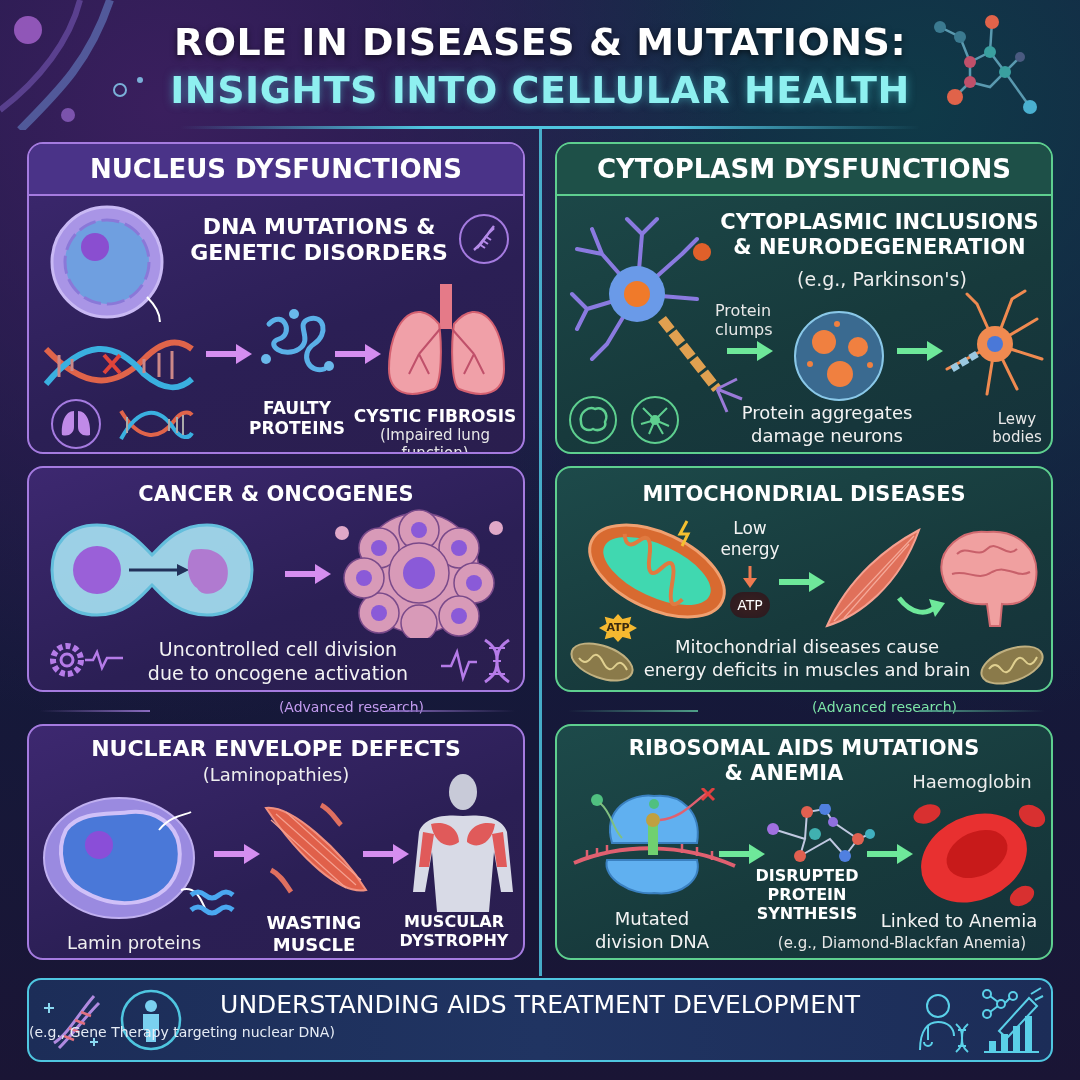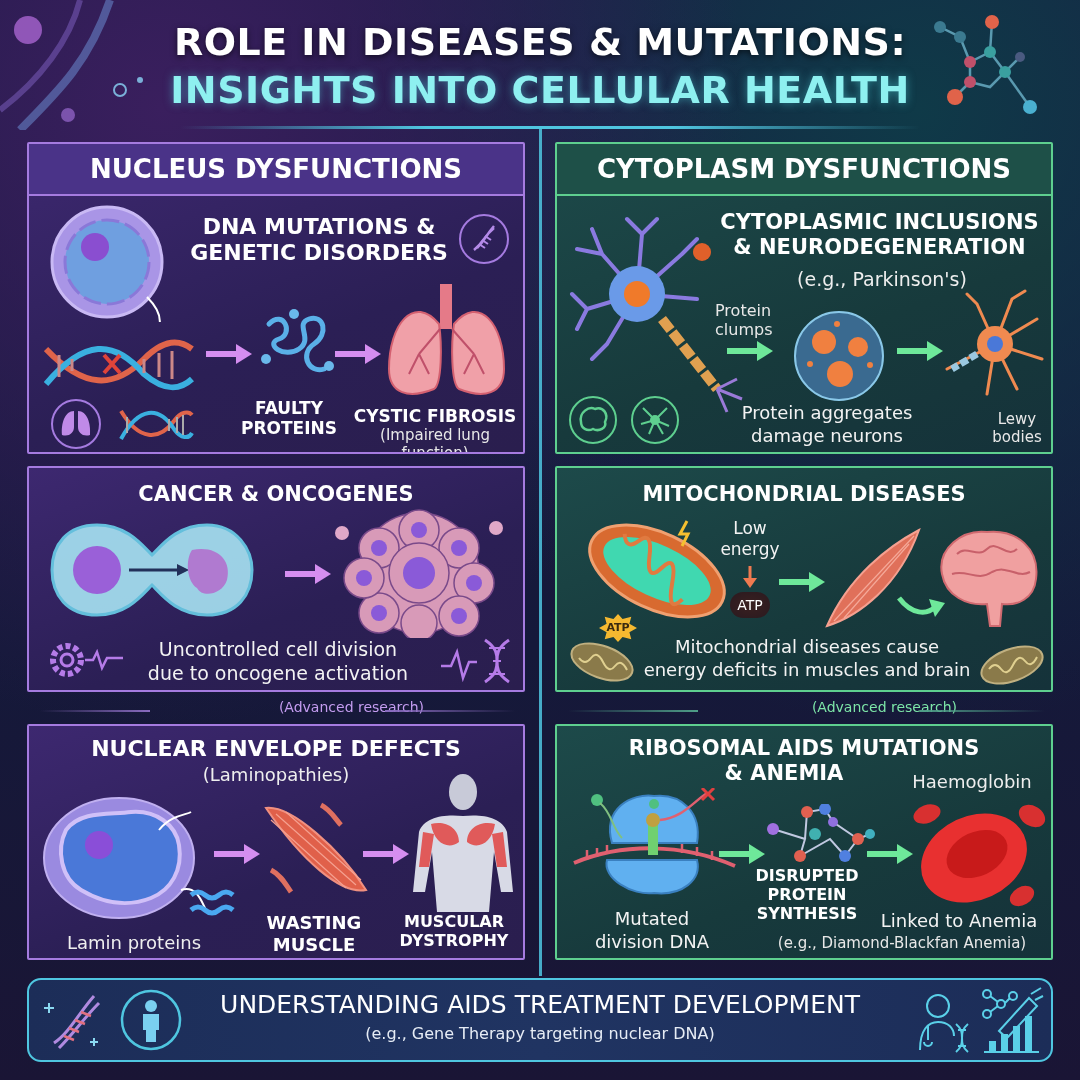--- a/index.html
+++ b/index.html
@@ -6,41 +6,41 @@
 html,body{width:1080px;height:1080px;overflow:hidden}
 body{font-family:"DejaVu Sans","Liberation Sans",sans-serif;color:#fff;
  background:radial-gradient(ellipse at 15% 10%,#3a1f5e 0%,transparent 45%),radial-gradient(ellipse at 85% 10%,#0f3a48 0%,transparent 45%),linear-gradient(180deg,#1a1a44 0%,#15193a 60%,#1a1535 100%);position:relative}
 .title{position:absolute;top:20px;left:0;width:1080px;text-align:center;font-weight:bold;letter-spacing:0.5px}
 .title .l1{font-size:38px;color:#fff;text-shadow:0 2px 6px rgba(0,0,0,.6)}
 .title .l2{font-size:38px;color:#8ef0f0;margin-top:4px;text-shadow:0 0 10px rgba(80,220,230,.5)}
 .hline{position:absolute;top:126px;left:180px;width:740px;height:3px;background:linear-gradient(90deg,transparent,#4fc6e0,#4fc6e0,transparent)}
 .vline{position:absolute;top:126px;left:539px;width:3px;height:850px;background:#4fc6e0;opacity:.85}
 .deco-dna{position:absolute;left:0;top:0;width:200px;height:130px}
 .deco-mol{position:absolute;right:30px;top:12px;width:120px;height:110px}
-.card{position:absolute;border-radius:2px;overflow:hidden}
+.card{position:absolute;border-radius:16px;overflow:hidden}
 .card.p{border:2.5px solid #a57be0;background:linear-gradient(160deg,#3d2870 0%,#2b1f55 60%,#2a1e4e 100%)}
 .card.g{border:2.5px solid #5ecf8f;background:linear-gradient(160deg,#1d4a4a 0%,#173a3c 60%,#15323a 100%)}
 .card .hdr{height:52px;display:flex;align-items:center;justify-content:center;font-weight:bold;font-size:26px;border-bottom:2.5px solid}
 .card.p .hdr{background:#4a3388;border-color:#a57be0}
 .card.g .hdr{background:#1e5048;border-color:#5ecf8f}
 .abs{position:absolute}
 .t-head{font-weight:bold;font-size:21px;text-align:center;line-height:1.2}
 .t-sub{font-size:17px;text-align:center;color:#eee;line-height:1.2}
 .t-body{font-size:19px;text-align:center;line-height:1.25;color:#f3f3f3}
 .t-caps{font-weight:bold;font-size:17px;text-align:center;line-height:1.2}
 .t-small{font-size:15px;text-align:center;line-height:1.2;color:#e8e8e8}
 .adv{position:absolute;font-size:14px;text-align:right;width:300px}
 .adv.p{color:#c49cf0}.adv.g{color:#7de6a8}
 .adv-line{position:absolute;height:2px}
 .adv-line.p{background:linear-gradient(90deg,transparent,#8a6cc0)}
 .adv-line.g{background:linear-gradient(90deg,transparent,#4f9f88)}
 .arrowR{position:absolute;width:46px;height:20px}
 .footer{position:absolute;left:27px;top:978px;width:1026px;height:84px;border:2.5px solid #4fc6e0;border-radius:14px;background:linear-gradient(90deg,#1c2d58,#203462,#1c2d58)}
 .footer .ft1{position:absolute;top:10px;left:0;width:100%;text-align:center;font-weight:normal;font-size:25px}
-.footer .ft2{position:absolute;top:44px;left:0;width:100%;text-align:center;font-size:16px;color:#e6ecf5}
+.footer .ft2{position:absolute;top:44px;left:0;width:100%;text-align:left;font-size:14px;color:#e6ecf5}
 </style>
 </head>
 <body>
 
 <svg class="deco-dna" viewBox="0 0 200 130">
   <path d="M20 130 C60 90,90 60,110 0" stroke="#6a8ad0" stroke-width="8" fill="none" opacity=".55"></path>
   <path d="M0 110 C40 80,70 40,80 0" stroke="#8a6ad0" stroke-width="6" fill="none" opacity=".45"></path>
   <circle cx="28" cy="30" r="14" fill="#b06ad8" opacity=".75"></circle>
   <circle cx="68" cy="115" r="7" fill="#9a6ad0" opacity=".7"></circle>
   <circle cx="120" cy="90" r="6" fill="none" stroke="#7ab0d8" stroke-width="2"></circle>
@@ -136,21 +136,21 @@
     <path d="M2 10 C20 40,40 40,55 20 C62 10,70 10,73 14" stroke="#e0644a" stroke-width="4" fill="none"></path>
     <path d="M2 38 C20 5,40 5,55 28 C62 38,70 38,73 32" stroke="#3ab0e0" stroke-width="4" fill="none"></path>
     <g stroke="#aaa" stroke-width="2">
         <line x1="8" y1="16" x2="8" y2="32"></line>
         <line x1="50" y1="18" x2="50" y2="30"></line>
         <line x1="58" y1="16" x2="58" y2="32"></line>
         <line x1="64" y1="14" x2="64" y2="34"></line>
       </g>
   </svg>
 
-  <div class="abs t-caps" style="left:205px;top:254px;width:110px">
+  <div class="abs t-caps" style="left:213px;top:254px;width:110px">
     <div>FAULTY</div>
     <div>PROTEINS</div>
   </div>
   <div class="abs" style="left:316px;top:262px;width:180px;text-align:center">
     <div class="t-caps">CYSTIC FIBROSIS</div>
     <div class="t-small">(Impaired lung function)</div>
   </div>
 </div>
 
 <div class="card p" style="left:27px;top:466px;width:498px;height:226px">

